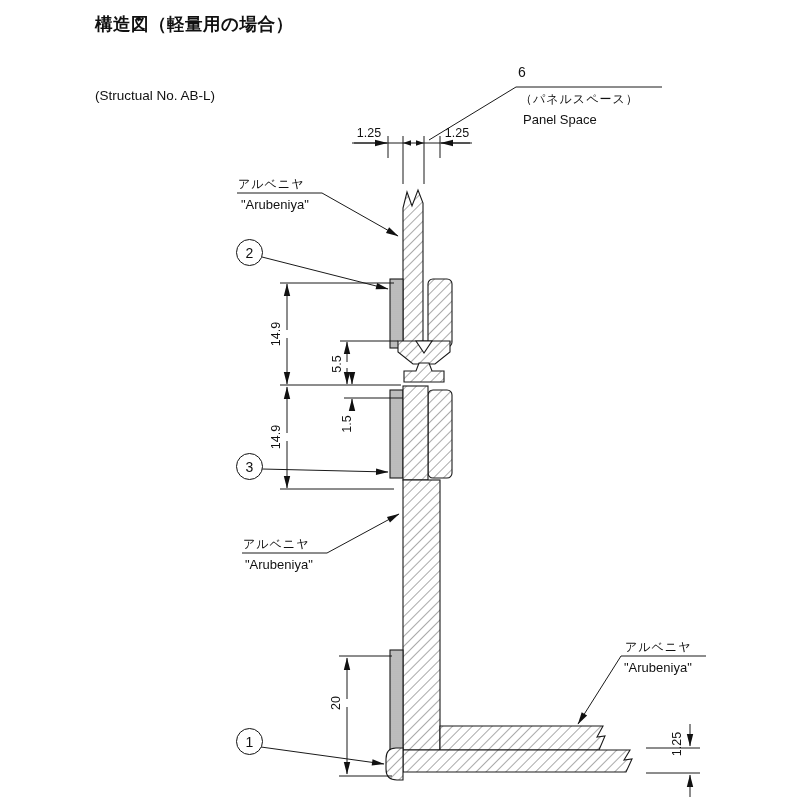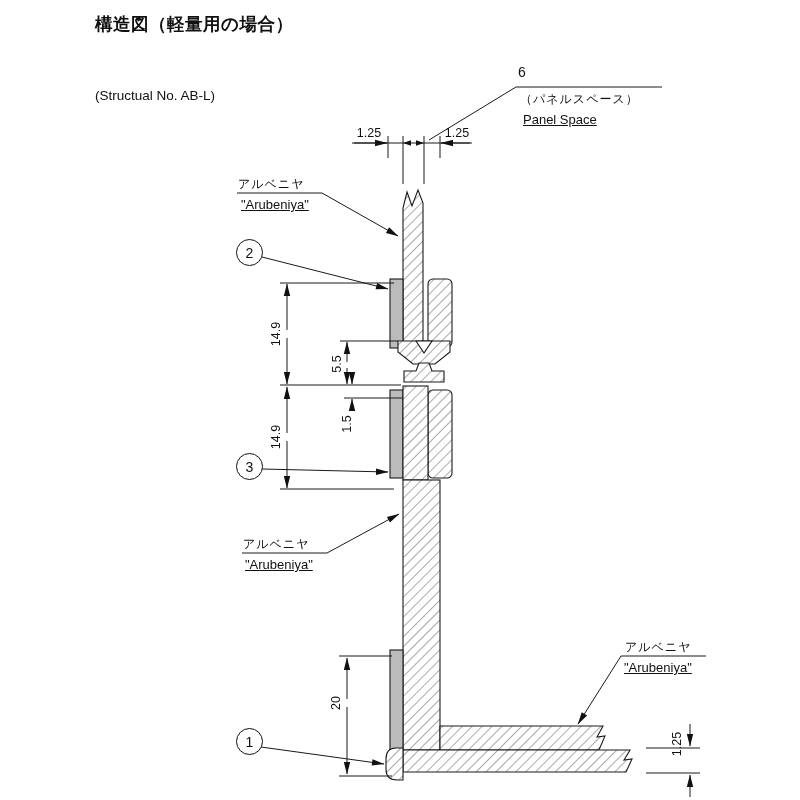--- a/index.html
+++ b/index.html
@@ -5,21 +5,21 @@
   html,body{margin:0;padding:0;background:#fff;}
   .canvas{
     position:relative;width:800px;height:800px;background:#fff;overflow:hidden;
     font-family:"Liberation Sans","DejaVu Sans",sans-serif;color:#111;
   }
   .abs{position:absolute;white-space:nowrap;}
   .pre{white-space:pre;}
   .ttl-jp{font-size:17.5px;font-weight:bold;letter-spacing:0.5px;}
   .ttl-en{font-size:13.5px;}
   .lbl-jp{font-size:12px;letter-spacing:1px;}
-  .lbl-en{font-size:13px;text-decoration:underline;}
+  .lbl-en{font-size:13px;}
   .dimtxt{font-size:13px;}
   .callout{
     position:absolute;width:25px;height:25px;border:1.6px solid #111;border-radius:50%;
     display:flex;align-items:center;justify-content:center;font-size:14px;background:#fff;
   }
   svg.draw{position:absolute;left:0;top:0;}
   svg text{font-family:"Liberation Sans","DejaVu Sans",sans-serif;font-size:12.5px;fill:#111;}
 </style>
 </head>
 <body>

